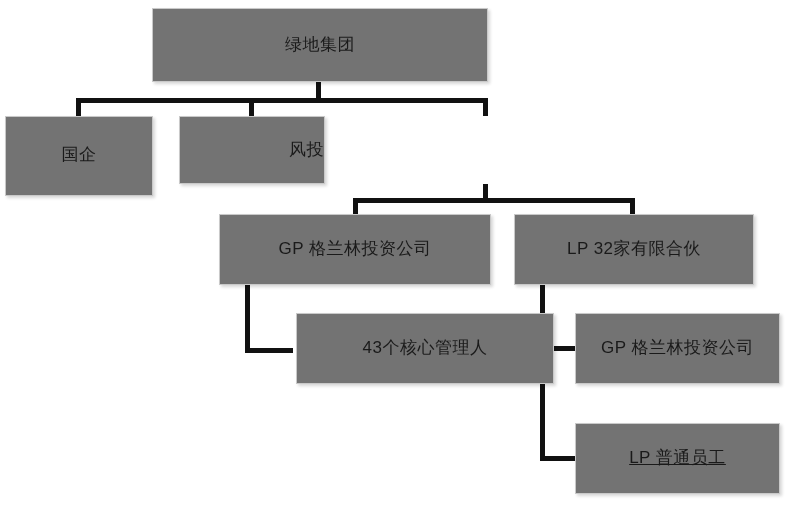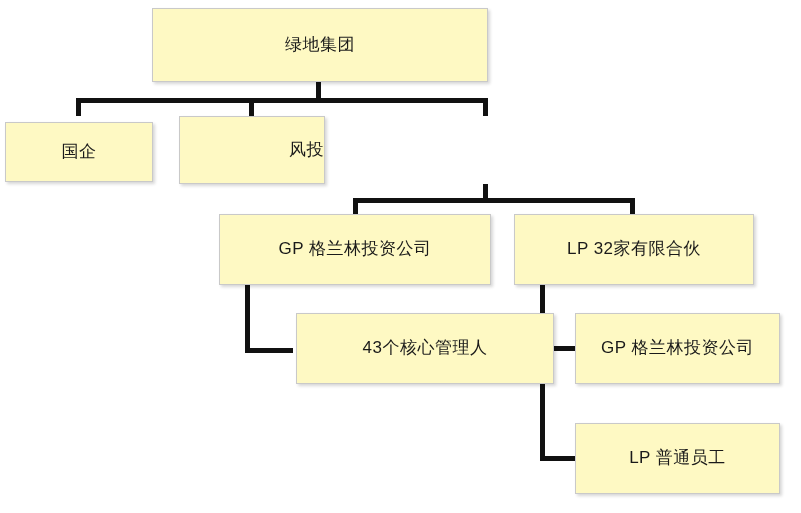--- a/index.html
+++ b/index.html
@@ -13,21 +13,21 @@
     height: 513px;
     background: #ffffff;
     overflow: hidden;
     font-family: "Liberation Sans", "DejaVu Sans", sans-serif;
   }
 
   
   .node {
     position: absolute;
     box-sizing: border-box;
-    background: #fef9c3;
+    background: #737373;
     border: 1px solid #c9c9c9;
     box-shadow: 2px 2px 3px rgba(0,0,0,0.16);
     display: flex;
     align-items: center;
     justify-content: center;
     color: #1a1a1a;
     font-size: 17px;
     letter-spacing: 0.5px;
     line-height: 1.2;
     white-space: nowrap;
@@ -67,21 +67,21 @@
   <div class="conn" style="left:245px; top:348px; width:48px; height:5px;"></div>
 
   <div class="conn" style="left:540px; top:285px; width:5px; height:176px;"></div>
   <div class="conn" style="left:540px; top:346px; width:40px; height:5px;"></div>
   <div class="conn" style="left:540px; top:456px; width:40px; height:5px;"></div>
 
   <div class="node" style="left:152px; top:8px; width:336px; height:74px;">
     <span class="label">绿地集团</span>
   </div>
 
-  <div class="node" style="left:5px; top:122px; width:148px; height:60px;">
+  <div class="node" style="left:5px; top:116px; width:148px; height:80px;font-family:Liberation Mono, monospace;">
     <span class="label">国企</span>
   </div>
 
   <div class="node" style="left:179px; top:116px; width:146px; height:68px;justify-content:flex-end;">
     <span class="label">风投</span>
   </div>
 
 
   <div class="node" style="left:219px; top:214px; width:272px; height:71px;">
     <span class="label">GP 格兰林投资公司</span>
@@ -92,17 +92,17 @@
   </div>
 
   <div class="node" style="left:296px; top:313px; width:258px; height:71px;align-items:center;">
     <span class="label">43个核心管理人</span>
   </div>
 
   <div class="node" style="left:575px; top:313px; width:205px; height:71px;">
     <span class="label">GP 格兰林投资公司</span>
   </div>
 
-  <div class="node" style="left:575px; top:423px; width:205px; height:71px;">
+  <div class="node" style="left:575px; top:423px; width:205px; height:71px;text-decoration:underline;">
     <span class="label">LP 普通员工</span>
   </div>
 
 </div>
 
 </body></html>

